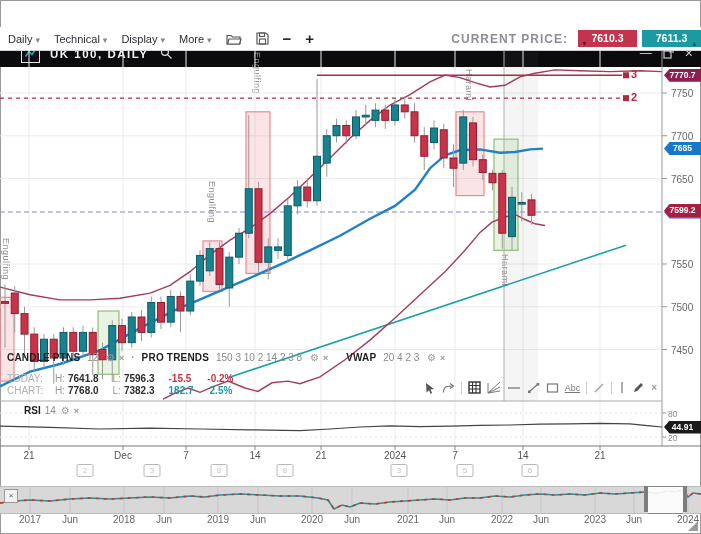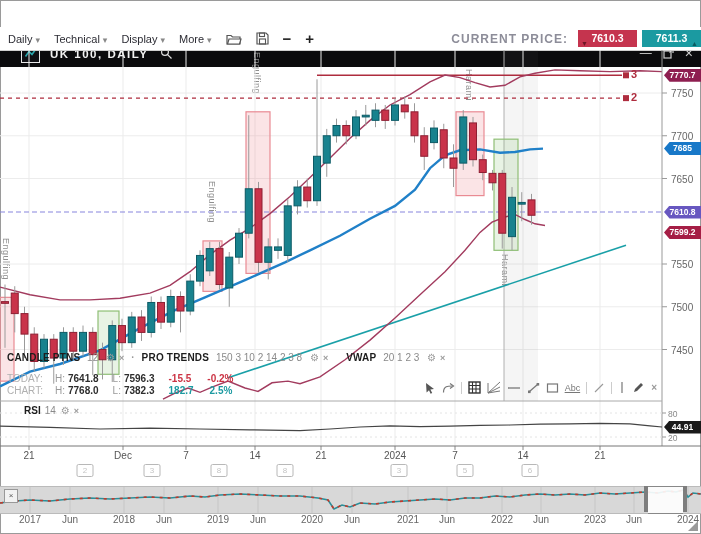--- a/index.html
+++ b/index.html
@@ -139,21 +139,21 @@
     </span>
     <span class="dot"></span>
     <span class="ind">
       <b>PRO TRENDS</b>
       <span class="prm">150 3 10 2 14 2 3 8</span>
       <span class="gear"></span><span class="xic"></span>
     </span>
     <span style="width:18px;"></span>
     <span class="ind">
       <b>VWAP</b>
-      <span class="prm">20 1 2 3</span>
+      <span class="prm">20 4 2 3</span>
       <span class="gear"></span><span class="xic"></span>
     </span>
   </div>
   <div class="vals-row" style="left:7px;top:373px;">
     <span class="lbl-gray">TODAY:</span>
     <span class="hl">H:</span>
       <span class="vv">7641.8</span>
     <span class="hl">L:</span>
       <span class="vv">7596.3</span>
     <span class="neg">-15.5</span>
@@ -449,21 +449,21 @@
     <div class="pat-label" style="left: 252px; top: 52.31px;">Engulfing</div>
     <div class="pat-label" style="left: 464px; top: 68.81px;">Harami</div>
     <div class="pat-label" style="left: 500px; top: 254.32px;">Harami</div>
     <div style="position: absolute; left: 631px; top: 68.3015px; font-size: 11px; font-weight: bold; color: rgb(174, 44, 62); z-index: 4;">3</div>
     <div style="position: absolute; left: 631px; top: 91.13px; font-size: 11px; font-weight: bold; color: rgb(174, 44, 62); z-index: 4;">2</div>
     <div class="rtick" style="top: 409px;">80</div>
     <div class="rtick" style="top: 433px;">20</div>
     <div class="tag" style="top: 68.8015px; background: rgb(142, 30, 80);">7770.7</div>
     <div class="tag" style="top: 142.075px; background: rgb(24, 120, 200);">7685</div>
     <div class="tag" style="top: 205.516px; background: rgb(103, 87, 192);">7610.8</div>
-    <div class="tag" style="top: 226px; background: rgb(165, 30, 69);">7599.2</div>
+    <div class="tag" style="top: 204px; background: rgb(165, 30, 69);">7599.2</div>
     <div class="tag" style="top: 420.5px; background: rgb(26, 26, 26);">44.91</div>
     <div class="badge-ev" style="left: 85px;">2</div>
     <div class="badge-ev" style="left: 152px;">3</div>
     <div class="badge-ev" style="left: 219px;">8</div>
     <div class="badge-ev" style="left: 285px;">8</div>
     <div class="badge-ev" style="left: 399px;">3</div>
     <div class="badge-ev" style="left: 465px;">5</div>
     <div class="badge-ev" style="left: 530px;">6</div>
     <div class="year" style="left: 30px;">2017</div>
     <div class="year" style="left: 70px;">Jun</div>

